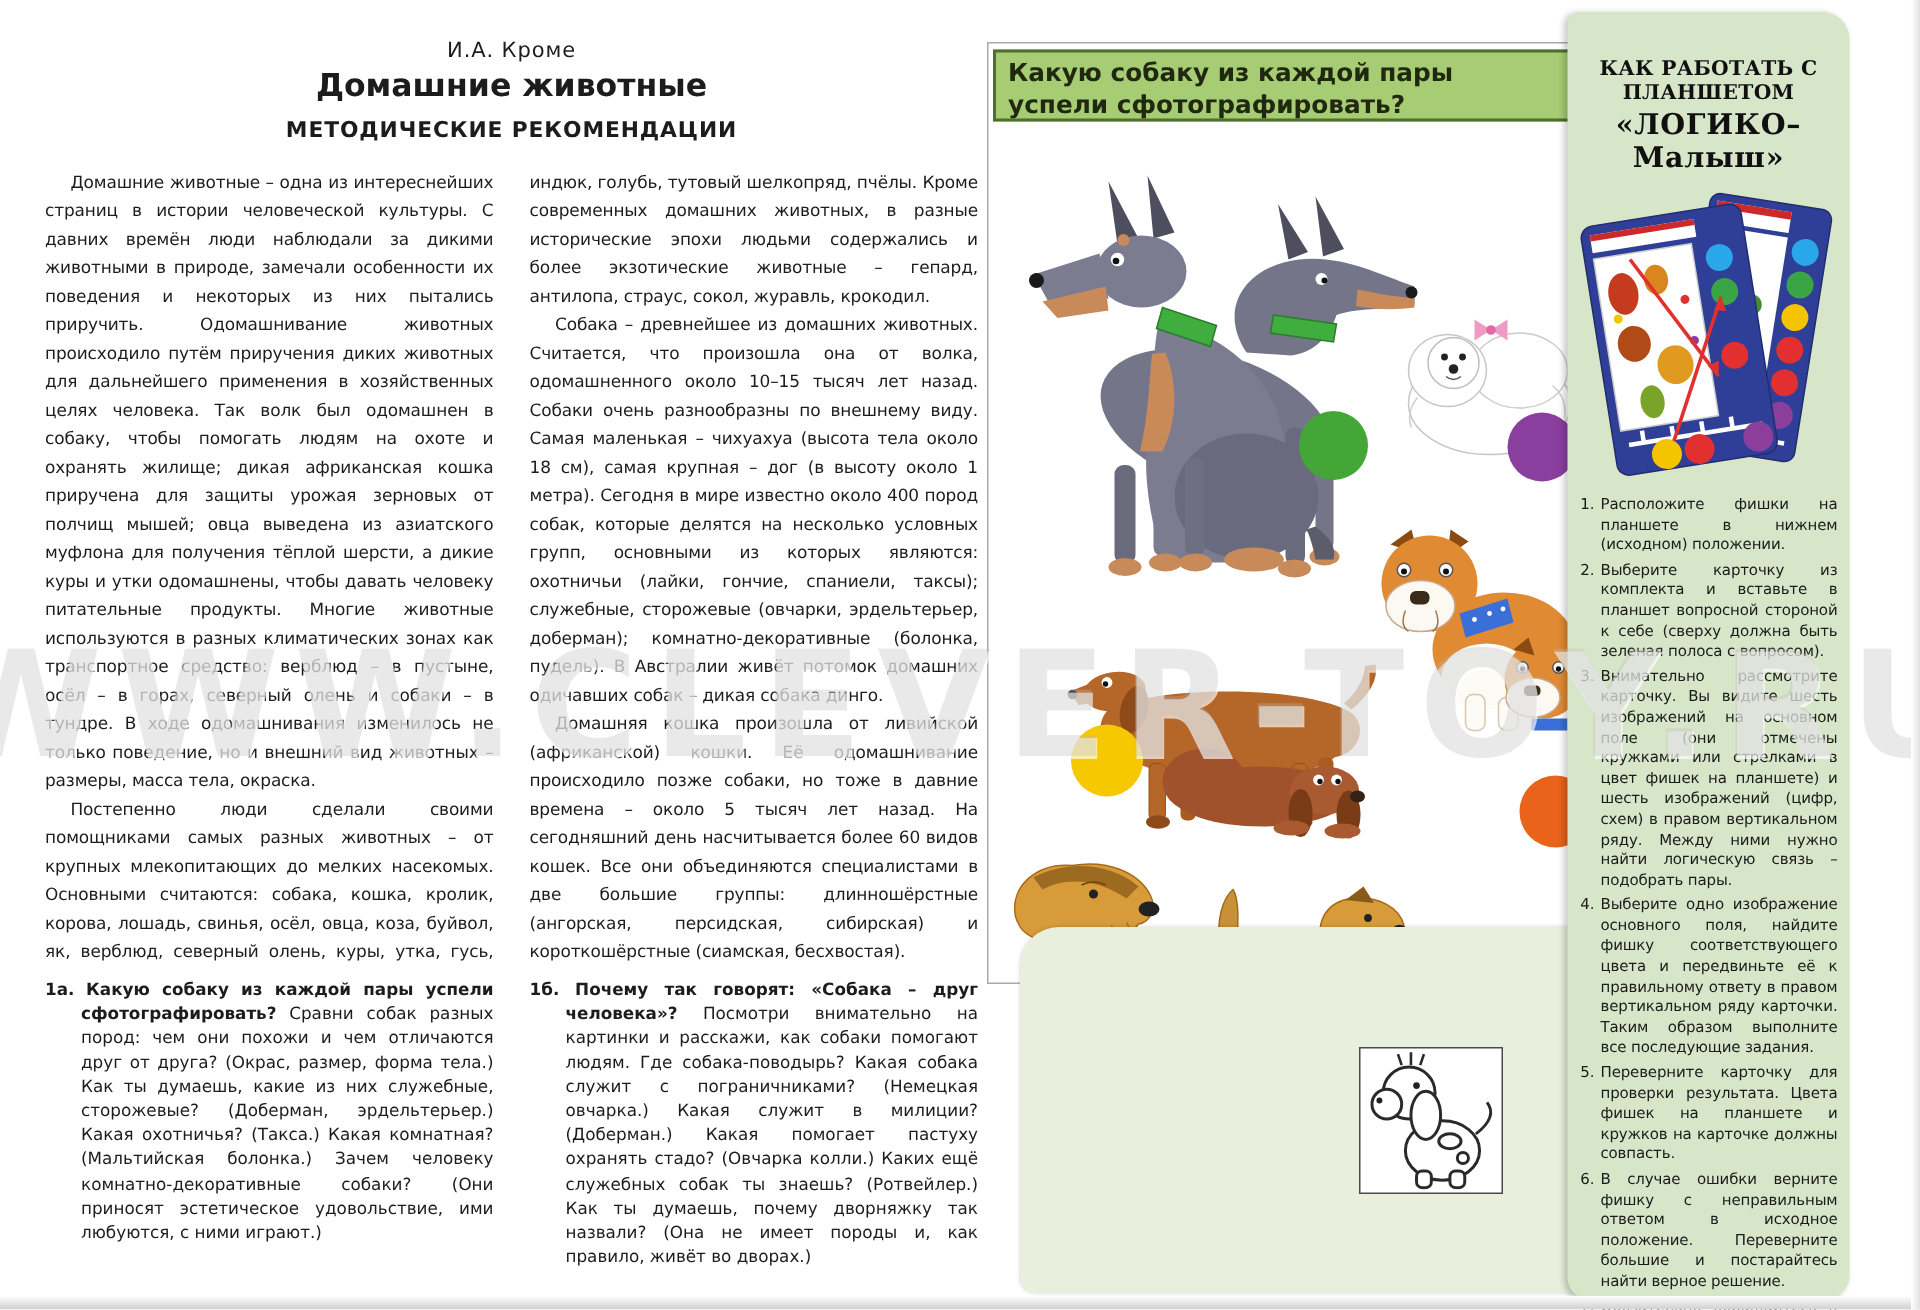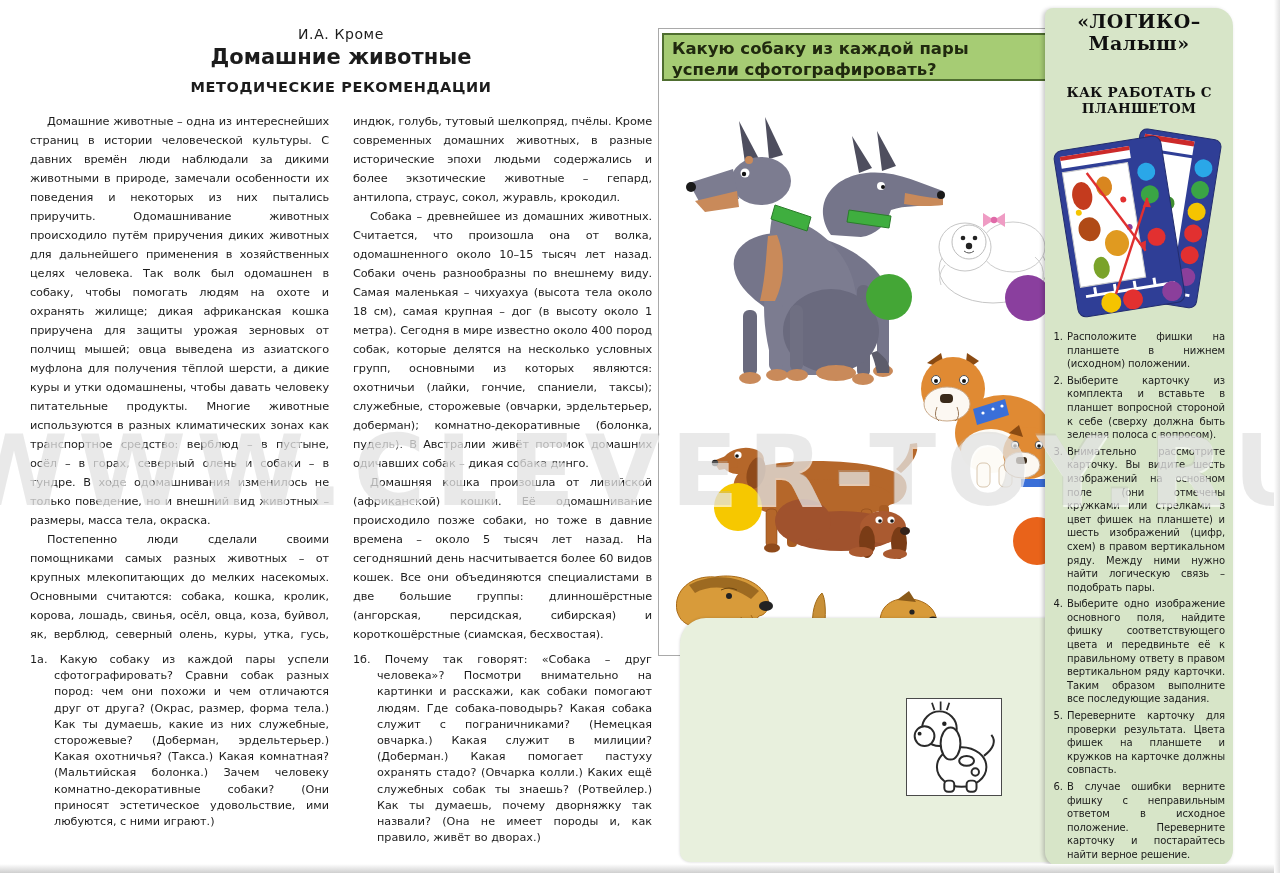--- a/index.html
+++ b/index.html
@@ -17,21 +17,21 @@
   .body-text{
     margin-top:17px;height:532px;overflow:hidden;
     column-count:2;column-gap:24px;
     text-align:justify;font-size:11.3px;line-height:19px;letter-spacing:-0.1px;
   }
   .body-text p{margin:0;text-indent:17px;}
   .contents-heading{text-align:center;font-size:15px;font-weight:600;margin-top:7px;letter-spacing:.5px;}
   .contents-subheading{text-align:center;font-size:12.5px;margin-top:1px;letter-spacing:.3px;}
   .contents-cols{display:flex;gap:24px;margin-top:8px;}
   .contents-item{flex:1;font-size:11.2px;line-height:16.2px;text-align:justify;padding-left:24px;text-indent:-24px;}
-  .ci-num,.ci-q{font-weight:normal;}
+  .ci-num,.ci-q{font-weight:bold;}
   
   .white-card{
     position:absolute;left:658px;top:28px;width:392px;height:626px;
     background:#fff;border:1px solid #a9a9a9;overflow:hidden;z-index:1;
   }
   .card-header{
     position:absolute;left:3px;top:4px;right:3px;height:48px;box-sizing:border-box;
     background:#a6cc74;border:2px solid #4f6e30;
     padding:3px 8px;font-size:16.5px;font-weight:bold;color:#20290f;line-height:21px;
   }
@@ -285,22 +285,22 @@
         <circle cx="53" cy="59" r="3"></circle>
       </g>
       <circle cx="28" cy="20" r="1.8" fill="#222"></circle>
       <circle cx="8" cy="28" r="1.6" fill="#222"></circle>
       <path d="M20,9 L18,3 M25,9 L25,2 M30,9 L32,3" stroke="#2a2a2a" stroke-width="1.4"></path>
     </svg>
   </div>
 </div>
 
 <div class="right-panel">
+  <div class="panel-title pt1">КАК РАБОТАТЬ С ПЛАНШЕТОМ</div>
   <div class="panel-title pt2">«ЛОГИКО–Малыш»</div>
-  <div class="panel-title pt1">КАК РАБОТАТЬ С ПЛАНШЕТОМ</div>
 
   <svg class="tablets" width="172" height="198" viewBox="0 0 172 198">
     <g transform="translate(88,4) rotate(9)">
       <rect x="0" y="0" width="82" height="170" rx="7" fill="#2f3e96" stroke="#232d6e"></rect>
       <rect x="5" y="5" width="50" height="14" fill="#fff"></rect>
       <rect x="5" y="5" width="50" height="5" fill="#cc2a2a"></rect>
       <rect x="5" y="22" width="50" height="98" fill="#fff"></rect>
       <circle cx="20" cy="45" r="8" fill="#d96f1f"></circle>
       <circle cx="38" cy="70" r="7" fill="#3f8f2f"></circle>
       <circle cx="22" cy="95" r="7" fill="#c9a21f"></circle>
@@ -340,20 +340,20 @@
       </g>
     </g>
   </svg>
 
   <ol class="steps">
     <li>Расположите фишки на планшете в нижнем (исходном) положении.</li>
     <li>Выберите карточку из комплекта и вставьте в планшет вопросной стороной к себе (сверху должна быть зеленая полоса с вопросом).</li>
     <li>Внимательно рассмотрите карточку. Вы видите шесть изображений на основном поле (они отмечены кружками или стрелками в цвет фишек на планшете) и шесть изображений (цифр, схем) в правом вертикальном ряду. Между ними нужно найти логическую связь – подобрать пары.</li>
     <li>Выберите одно изображение основного поля, найдите фишку соответствующего цвета и передвиньте её к правильному ответу в правом вертикальном ряду карточки. Таким образом выполните все последующие задания.</li>
     <li>Переверните карточку для проверки результата. Цвета фишек на планшете и кружков на карточке должны совпасть.</li>
-    <li>В случае ошибки верните фишку с неправильным ответом в исходное положение. Переверните карточку и постарайтесь найти верное решение.</li>
+    <li>В случае ошибки верните фишку с неправильным ответом в исходное положение. Переверните большие и постарайтесь найти верное решение.</li>
     <li>Обязательно обращайтесь к методическим рекомендациям комплекта и используйте дополнительные вопросы и задания к карточкам!</li>
   </ol>
 </div>
 
 <div class="watermark">WWW.CLEVER-TOY.RU</div>
 <div class="scan-bottom"></div>
 <div class="scan-right"></div>
 
 </body></html>

